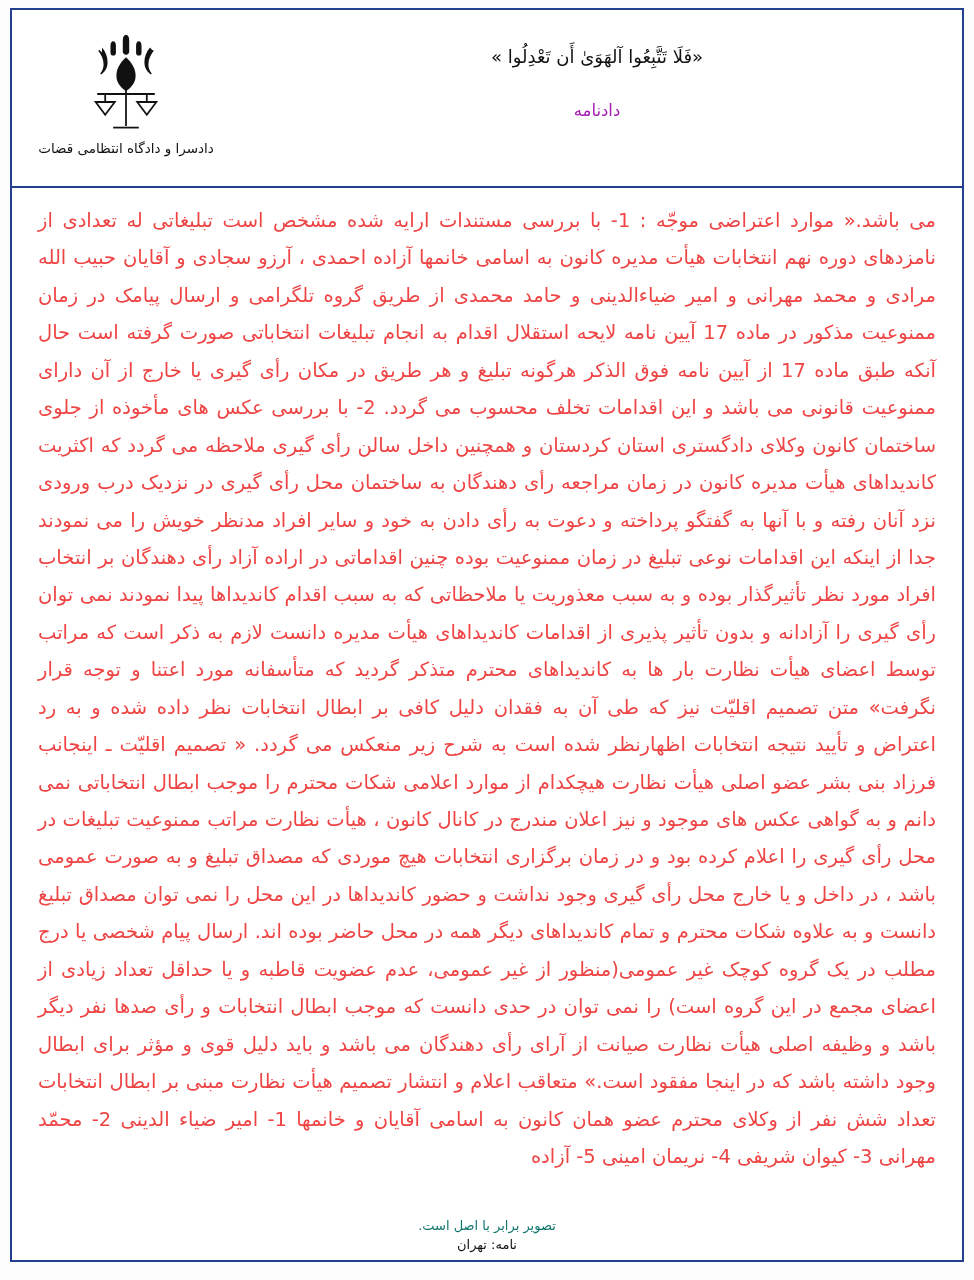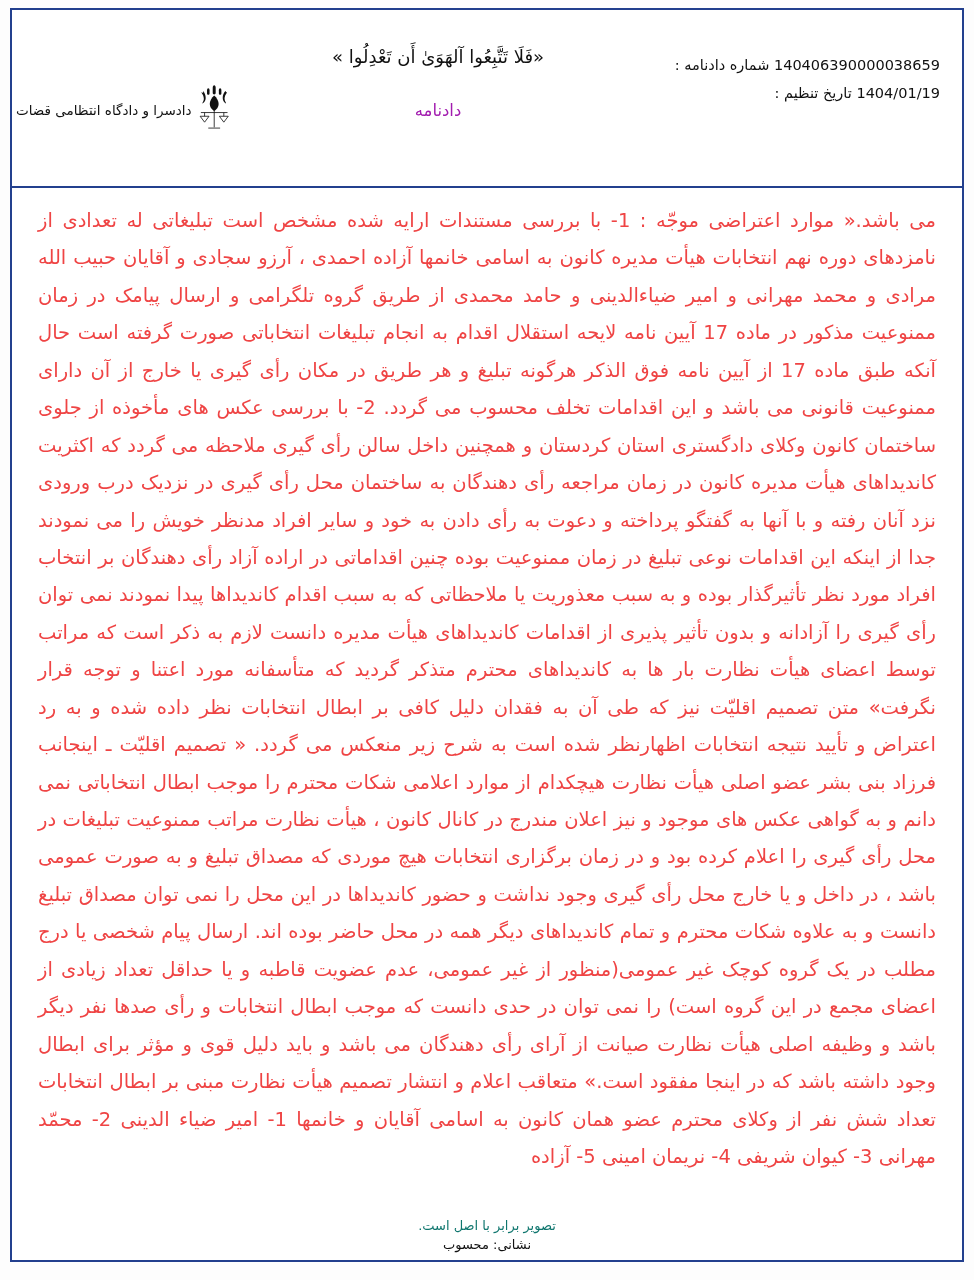--- a/index.html
+++ b/index.html
@@ -70,21 +70,21 @@
     margin-bottom: 14px;
   }
   .doc-title {
     font-size: 16.5px;
     color: #a21caf;
     font-weight: normal;
   }
   .header-left {
     width: 220px;
     display: flex;
-    flex-direction: row;
+    flex-direction: column;
     align-items: center;
     justify-content: flex-start;
     padding-top: 14px;
   }
   .emblem {
     width: 96px;
     height: 104px;
   }
   .org-name {
     margin-top: 6px;
@@ -130,30 +130,20 @@
   }
 </style>
 </head>
 <body>
 
 <div class="page">
   <div class="sheet">
 
     <div class="header">
 
-      <div class="header-right">
-        <div class="meta-line">
-          <span>140406390000038659</span>
-          <span>شماره دادنامه :</span>
-        </div>
-        <div class="meta-line">
-          <span>1404/01/19</span>
-          <span>تاریخ تنظیم :</span>
-        </div>
-      </div>
 
       <div class="header-center">
         <div class="ayah">«فَلَا تَتَّبِعُوا آلهَوَیٰ أَن تَعْدِلُوا »</div>
         <div class="doc-title">دادنامه</div>
       </div>
 
       <div class="header-left">
         <svg class="emblem" viewBox="0 0 120 130" aria-hidden="true">
           <g fill="#111111">
 
@@ -180,17 +170,17 @@
     </div>
 
     <div class="body-wrap">
       <div class="body-text">
         <p>می باشد.« موارد اعتراضی موجّه : 1- با بررسی مستندات ارایه شده مشخص است تبلیغاتی له تعدادی از نامزدهای دوره نهم انتخابات هیأت مدیره کانون به اسامی خانمها آزاده احمدی ، آرزو سجادی و آقایان حبیب الله مرادی و محمد مهرانی و امیر ضیاءالدینی و حامد محمدی از طریق گروه تلگرامی و ارسال پیامک در زمان ممنوعیت مذکور در ماده 17 آیین نامه لایحه استقلال اقدام به انجام تبلیغات انتخاباتی صورت گرفته است حال آنکه طبق ماده 17 از آیین نامه فوق الذکر هرگونه تبلیغ و هر طریق در مکان رأی گیری یا خارج از آن دارای ممنوعیت قانونی می باشد و این اقدامات تخلف محسوب می گردد. 2- با بررسی عکس های مأخوذه از جلوی ساختمان کانون وکلای دادگستری استان کردستان و همچنین داخل سالن رأی گیری ملاحظه می گردد که اکثریت کاندیداهای هیأت مدیره کانون در زمان مراجعه رأی دهندگان به ساختمان محل رأی گیری در نزدیک درب ورودی نزد آنان رفته و با آنها به گفتگو پرداخته و دعوت به رأی دادن به خود و سایر افراد مدنظر خویش را می نمودند جدا از اینکه این اقدامات نوعی تبلیغ در زمان ممنوعیت بوده چنین اقداماتی در اراده آزاد رأی دهندگان بر انتخاب افراد مورد نظر تأثیرگذار بوده و به سبب معذوریت یا ملاحظاتی که به سبب اقدام کاندیداها پیدا نمودند نمی توان رأی گیری را آزادانه و بدون تأثیر پذیری از اقدامات کاندیداهای هیأت مدیره دانست لازم به ذکر است که مراتب توسط اعضای هیأت نظارت بار ها به کاندیداهای محترم متذکر گردید که متأسفانه مورد اعتنا و توجه قرار نگرفت» متن تصمیم اقلیّت نیز که طی آن به فقدان دلیل کافی بر ابطال انتخابات نظر داده شده و به رد اعتراض و تأیید نتیجه انتخابات اظهارنظر شده است به شرح زیر منعکس می گردد. « تصمیم اقلیّت ـ اینجانب فرزاد بنی بشر عضو اصلی هیأت نظارت هیچکدام از موارد اعلامی شکات محترم را موجب ابطال انتخاباتی نمی دانم و به گواهی عکس های موجود و نیز اعلان مندرج در کانال کانون ، هیأت نظارت مراتب ممنوعیت تبلیغات در محل رأی گیری را اعلام کرده بود و در زمان برگزاری انتخابات هیچ موردی که مصداق تبلیغ و به صورت عمومی باشد ، در داخل و یا خارج محل رأی گیری وجود نداشت و حضور کاندیداها در این محل را نمی توان مصداق تبلیغ دانست و به علاوه شکات محترم و تمام کاندیداهای دیگر همه در محل حاضر بوده اند. ارسال پیام شخصی یا درج مطلب در یک گروه کوچک غیر عمومی(منظور از غیر عمومی، عدم عضویت قاطبه و یا حداقل تعداد زیادی از اعضای مجمع در این گروه است) را نمی توان در حدی دانست که موجب ابطال انتخابات و رأی صدها نفر دیگر باشد و وظیفه اصلی هیأت نظارت صیانت از آرای رأی دهندگان می باشد و باید دلیل قوی و مؤثر برای ابطال وجود داشته باشد که در اینجا مفقود است.» متعاقب اعلام و انتشار تصمیم هیأت نظارت مبنی بر ابطال انتخابات تعداد شش نفر از وکلای محترم عضو همان کانون به اسامی آقایان و خانمها 1- امیر ضیاء الدینی 2- محمّد مهرانی 3- کیوان شریفی 4- نریمان امینی 5- آزاده</p>
       </div>
     </div>
 
     <div class="footer">
       <div class="stamp-line">تصویر برابر با اصل است.</div>
-      <div class="address-line">نشانی: محسوب</div>
+      <div class="address-line">نامه: تهران</div>
     </div>
 
   </div>
 </div>
 
 </body></html>

